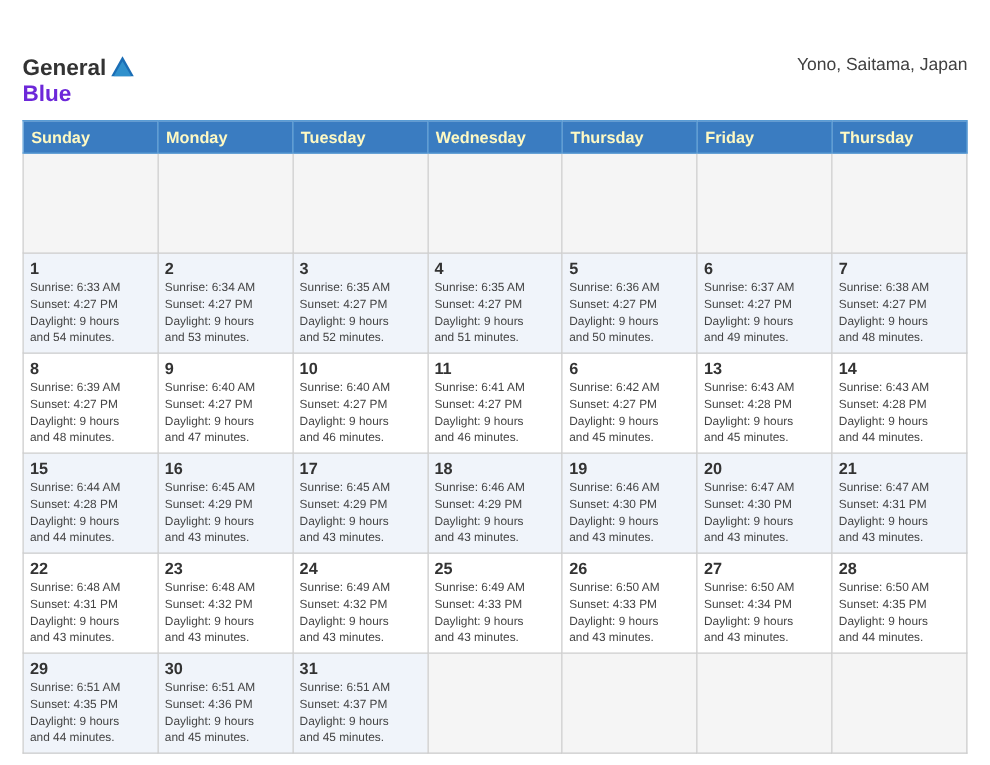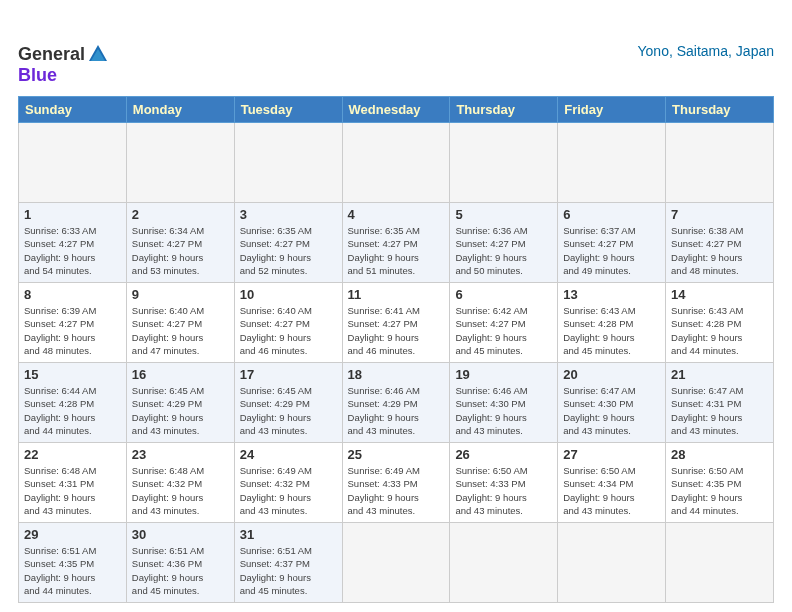--- a/index.html
+++ b/index.html
@@ -51,21 +51,21 @@
     .header-right {
       text-align: right;
     }
     .month-title {
       font-size: 32px;
       font-weight: normal;
       color: #333;
     }
     .location {
       font-size: 14px;
-      color: #0369a1;
+      color: #404040;
     }
     .calendar {
       flex: 1;
       border: 1px solid #ccc;
       border-collapse: collapse;
       width: 100%;
       table-layout: fixed;
     }
     .calendar th {
       background: #3a7cc1;

